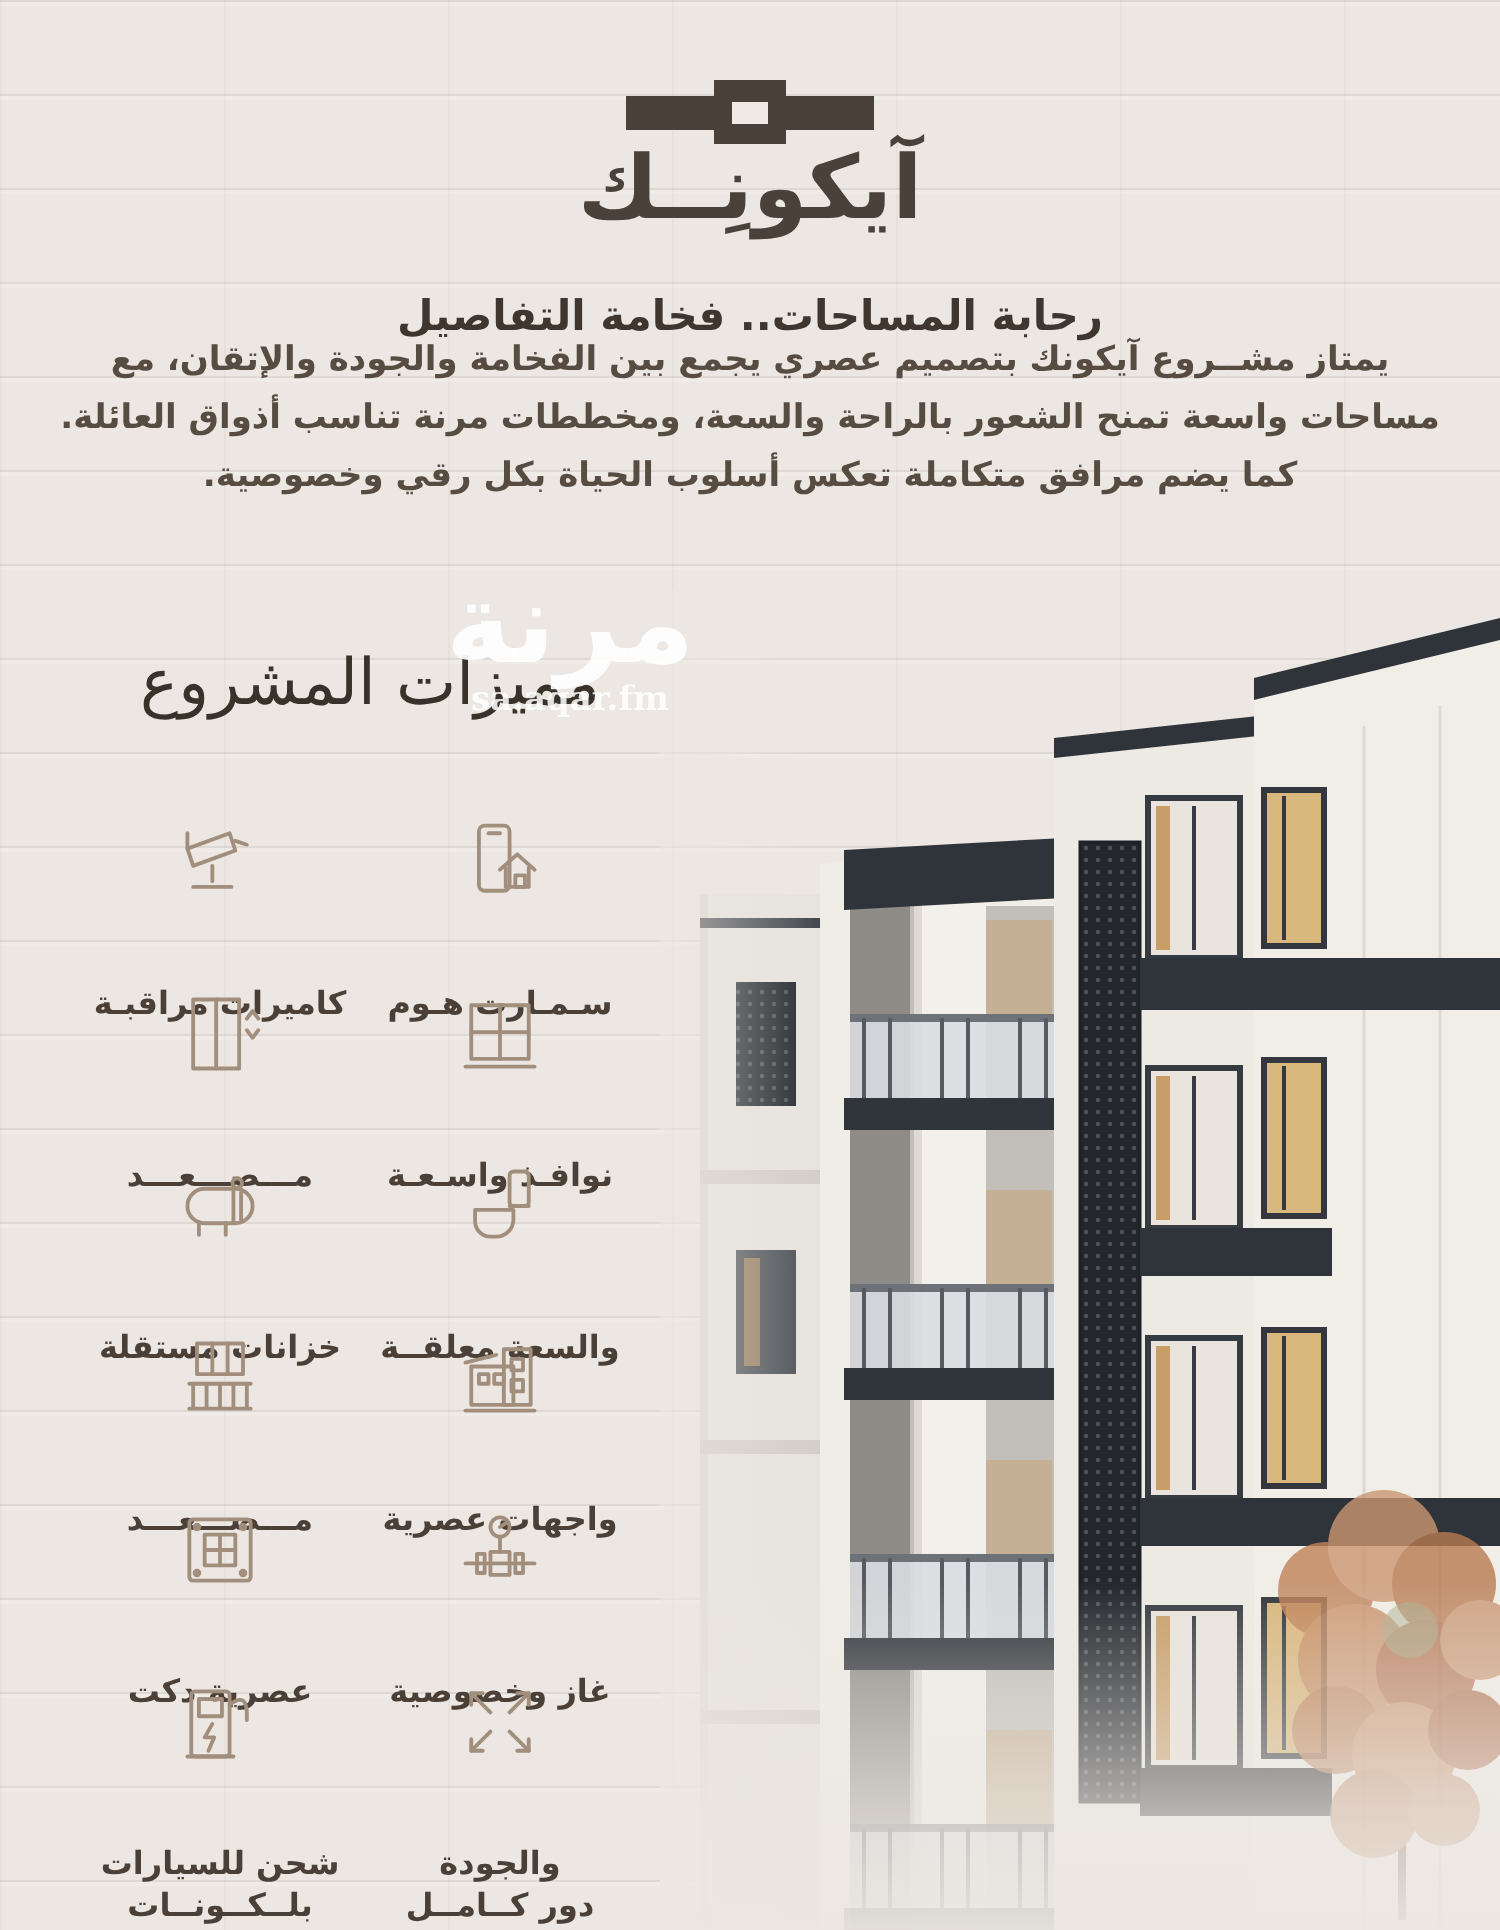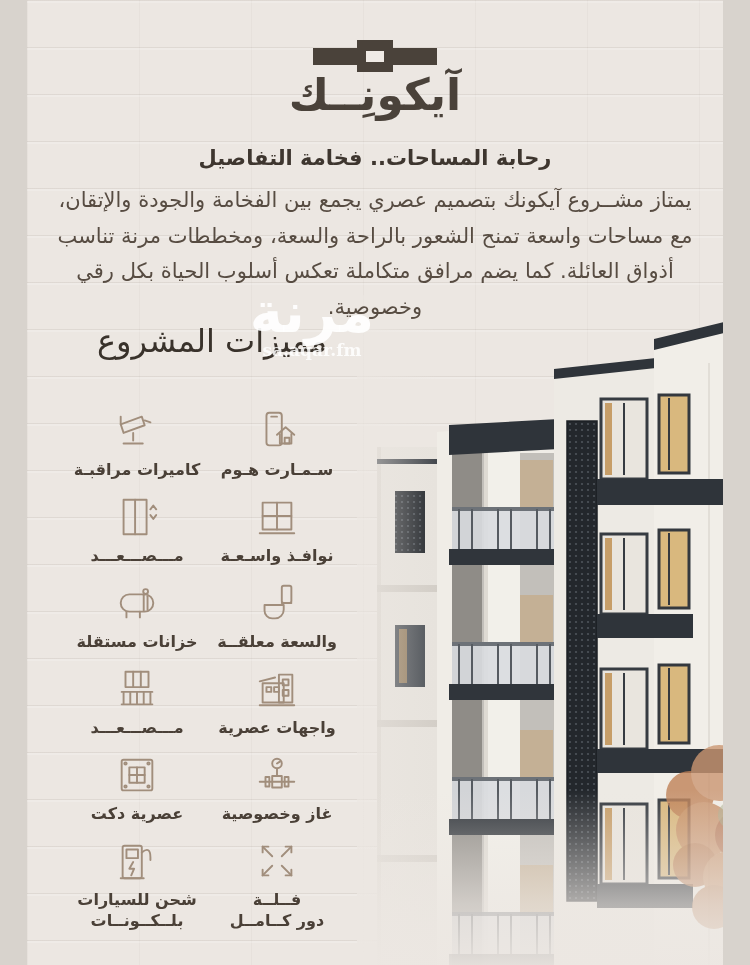--- a/index.html
+++ b/index.html
@@ -1,35 +1,35 @@
 <!DOCTYPE html>
 <html lang="ar"><head>
 <meta charset="utf-8">
 <style>
   html,body{margin:0;padding:0;}
   body{font-family:"DejaVu Sans",sans-serif;background:#d8d3cd;}
   .canvas{
-    position:relative;width:696px;height:965px;margin:0 auto;overflow:hidden;
+    position:relative;width:750px;height:965px;margin:0 auto;overflow:hidden;
     background-color:#ece7e2;
     background-image:
       repeating-linear-gradient(180deg, rgba(125,113,102,.12) 0 1px, rgba(255,255,255,.18) 1px 3px, transparent 3px 47px),
       repeating-linear-gradient(90deg, rgba(125,113,102,.05) 0 1px, transparent 1px 112px);
   }
   
   .header{position:absolute;top:40px;left:0;right:0;text-align:center;z-index:3;}
   .logo-mark{display:inline-flex;align-items:center;gap:0;}
   .logo-mark .bar{width:44px;height:17px;background:#4a423a;display:inline-block;}
   .logo-mark .core{width:36px;height:32px;background:#4a423a;display:inline-flex;align-items:center;justify-content:center;}
   .logo-mark .slot{width:18px;height:11px;background:#efeae5;display:inline-block;}
   .logo-word{direction:rtl;font-size:44px;font-weight:700;color:#4a423a;line-height:1.05;margin-top:0px;}
   .tagline{direction:rtl;font-size:21px;font-weight:700;color:#3e362f;margin-top:28px;}
   .description{
-    position:absolute;top:183px;left:22px;right:22px;z-index:3;
-    direction:rtl;text-align:center;font-size:21px;line-height:1.7;
-    color:#574c42;font-weight:400;
+    position:absolute;top:166px;left:22px;right:22px;z-index:3;
+    direction:rtl;text-align:center;font-size:17px;line-height:1.7;
+    color:#574c42;font-weight:700;
   }
   
   .section-title{
     position:absolute;top:322px;left:40px;width:290px;z-index:3;
     direction:rtl;text-align:center;font-size:32px;font-weight:400;color:#39322b;
   }
   .watermark{position:absolute;top:282px;left:222px;width:126px;text-align:center;z-index:4;pointer-events:none;}
   .watermark .wm-ar{direction:rtl;font-size:56px;font-weight:700;color:rgba(255,255,255,.92);line-height:1.1;}
   .watermark .wm-domain{font-family:"DejaVu Serif",serif;font-size:17px;font-weight:700;color:rgba(255,255,255,.85);margin-top:-4px;}
   
@@ -37,21 +37,21 @@
   .fade-bottom{position:absolute;left:330px;top:790px;width:420px;height:175px;z-index:2;
     background:linear-gradient(180deg, rgba(236,231,226,0) 0%, rgba(236,231,226,.7) 65%, rgba(236,231,226,.95) 100%);}
   .fade-left{position:absolute;left:330px;top:295px;width:80px;height:670px;z-index:2;
     background:linear-gradient(90deg, rgba(236,231,226,.65), rgba(236,231,226,0));}
   
   .features{
     position:absolute;top:408px;left:40px;width:280px;z-index:3;
     display:grid;grid-template-columns:140px 140px;grid-auto-rows:86px;
     direction:rtl;justify-items:center;
   }
-  .feat{display:flex;flex-direction:column;align-items:center;justify-content:flex-start;}
+  .feat{display:flex;flex-direction:column;align-items:center;justify-content:flex-start;gap:32px;}
   .feat svg{stroke:#a18e7c;fill:none;stroke-width:2;stroke-linecap:round;stroke-linejoin:round;}
   .feat .lbl{
     direction:rtl;text-align:center;font-size:16px;font-weight:700;color:#4a4037;
     line-height:1.3;margin-top:2px;white-space:pre-line;
   }
 </style>
 </head>
 <body>
 
 <div class="canvas">
@@ -348,21 +348,21 @@
           <line x1="19" y1="19" x2="9" y2="9"></line>
             <polyline points="9,15 9,9 15,9"></polyline>
           <line x1="29" y1="19" x2="39" y2="9"></line>
             <polyline points="33,9 39,9 39,15"></polyline>
           <line x1="19" y1="29" x2="9" y2="39"></line>
             <polyline points="9,33 9,39 15,39"></polyline>
           <line x1="29" y1="29" x2="39" y2="39"></line>
             <polyline points="33,39 39,39 39,33"></polyline>
         </svg>
       </span>
-      <div class="lbl">فــلــة
+      <div class="lbl">والجودة
 دور كــامــل</div>
     </div>
 
     <div class="feat">
       <span>
         <svg width="46" height="46" viewBox="0 0 48 48">
           <rect x="9" y="8" width="20" height="34" rx="2"></rect>
           <rect x="13" y="12" width="12" height="9"></rect>
           <path d="M20 25 l-4 7 h5 l-3 7"></path>
           <path d="M29 15 q9 -7 9 5 v3"></path>

